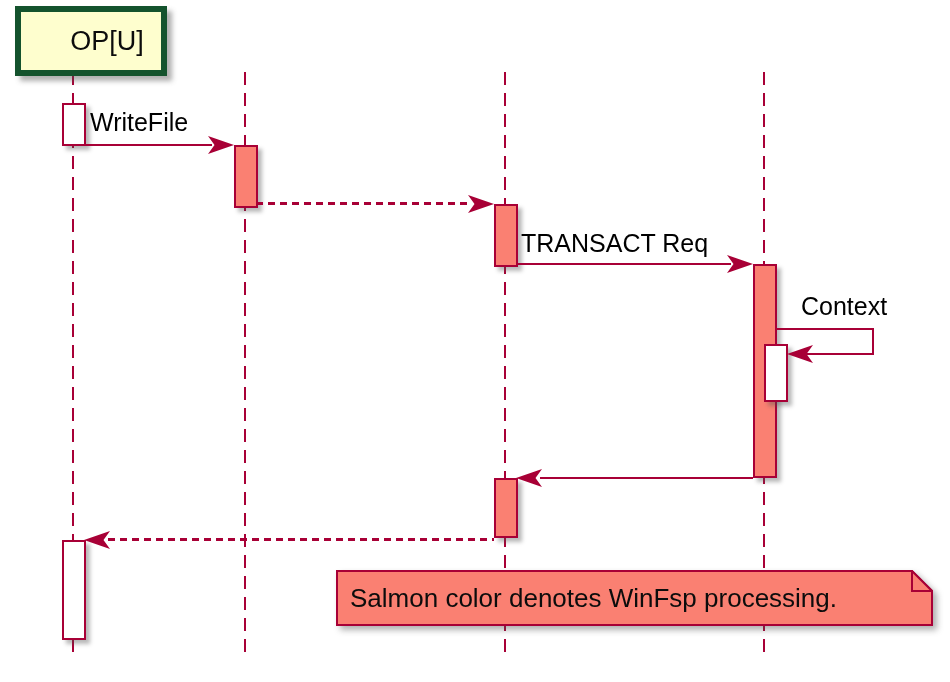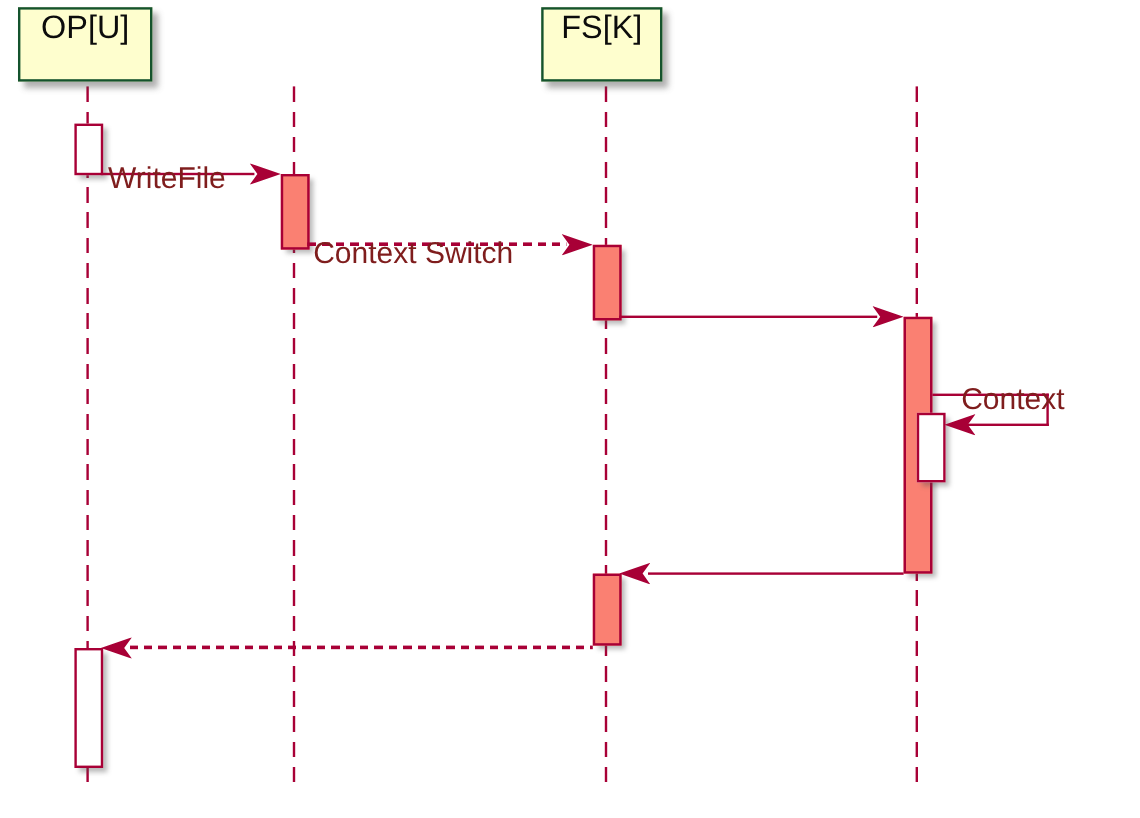--- a/index.html
+++ b/index.html
@@ -11,27 +11,28 @@
     overflow: hidden;
     font-family: "Liberation Sans", "DejaVu Sans", sans-serif;
     color: #111111;
   }
   
   .participant {
     position: absolute;
     top: 6px;
     height: 58px;
     background: #FEFECE;
-    border: 2px solid #14532d;
+    border: 6px solid #14532d;
     box-shadow: 5px 5px 5px rgba(80,80,80,0.45);
     display: flex;
-    align-items: flex-start;
+    align-items: center;
     justify-content: center;
     font-size: 27px;
     color: #0c0c0c;
+    padding-left: 32px;
   }
   
   .lifeline {
     position: absolute;
     top: 72px;
     width: 2px;
     height: 581px;
     background: repeating-linear-gradient(180deg, #A80036 0 13px, transparent 13px 21px);
   }
   
@@ -66,22 +67,21 @@
     background: #A80036;
   }
   .arrow.right { clip-path: polygon(100% 50%, 0 0, 25% 50%, 0 100%); }
   .arrow.left  { clip-path: polygon(0 50%, 100% 0, 75% 50%, 100% 100%); }
   
   .msg-label {
     position: absolute;
     font-size: 25px;
     line-height: 1.1;
     white-space: nowrap;
-    color: #7f1d1d;
-    margin-top: 27px;
+    color: #000000;
   }
   
   .note {
     position: absolute;
     left: 336px;
     top: 570px;
     width: 597px;
     height: 56px;
   }
   .note svg {
@@ -106,49 +106,53 @@
 <div id="canvas">
 
   <div class="lifeline" style="left:72px"></div>
   <div class="lifeline" style="left:244px"></div>
   <div class="lifeline" style="left:504px"></div>
   <div class="lifeline" style="left:763px"></div>
 
   <div class="participant" style="left:15px;  width:108px">
     <span>OP[U]</span>
   </div>
-  <div class="participant" style="left:451px; width:97px">
-    <span>FS[K]</span>
-  </div>
 
   <div class="activation plain" style="left:62px;  top:103px; height:39px"></div>
   <div class="activation salmon" style="left:234px; top:145px; height:59px"></div>
   <div class="activation salmon" style="left:494px; top:204px; height:59px"></div>
   <div class="activation salmon" style="left:753px; top:264px; height:210px"></div>
   <div class="activation plain" style="left:764px; top:344px; height:54px"></div>
   <div class="activation salmon" style="left:494px; top:478px; height:56px"></div>
   <div class="activation plain" style="left:62px;  top:540px; height:96px"></div>
 
   <div class="msg-line" style="left:84px; top:144px; width:128px"></div>
   <div class="arrow right" style="left:208px; top:136px"></div>
   <div class="msg-label" style="left:90px; top:109px">WriteFile</div>
 
   <div class="msg-line dashed" style="left:256px; top:202px; width:216px"></div>
   <div class="arrow right" style="left:468px; top:195px"></div>
-  <div class="msg-label" style="left:261px; top:171px">Context Switch</div>
 
   <div class="msg-line" style="left:516px; top:263px; width:215px"></div>
   <div class="arrow right" style="left:727px; top:255px"></div>
+  <div class="msg-label" style="left:521px; top:230px">TRANSACT Req</div>
 
   <div class="msg-line" style="left:777px; top:328px; width:97px"></div>
   <div class="msg-vline" style="left:872px; top:328px; height:27px"></div>
   <div class="msg-line" style="left:793px; top:353px; width:81px"></div>
   <div class="arrow left" style="left:787px; top:345px"></div>
   <div class="msg-label" style="left:801px; top:293px">Context</div>
 
   <div class="msg-line" style="left:540px; top:477px; width:213px"></div>
   <div class="arrow left" style="left:516px; top:469px"></div>
 
   <div class="msg-line dashed" style="left:108px; top:538px; width:386px"></div>
   <div class="arrow left" style="left:84px; top:531px"></div>
 
+  <div class="note">
+    <svg width="597" height="56" viewBox="0 0 597 56">
+      <path d="M1,1 L576,1 L596,21 L596,55 L1,55 Z" fill="#FA8072" stroke="#A80036" stroke-width="2"></path>
+      <path d="M576,1 L576,21 L596,21 Z" fill="#FA8072" stroke="#A80036" stroke-width="2"></path>
+    </svg>
+    <div class="note-text">Salmon color denotes WinFsp processing.</div>
+  </div>
 
 </div>
 
 </body></html>

